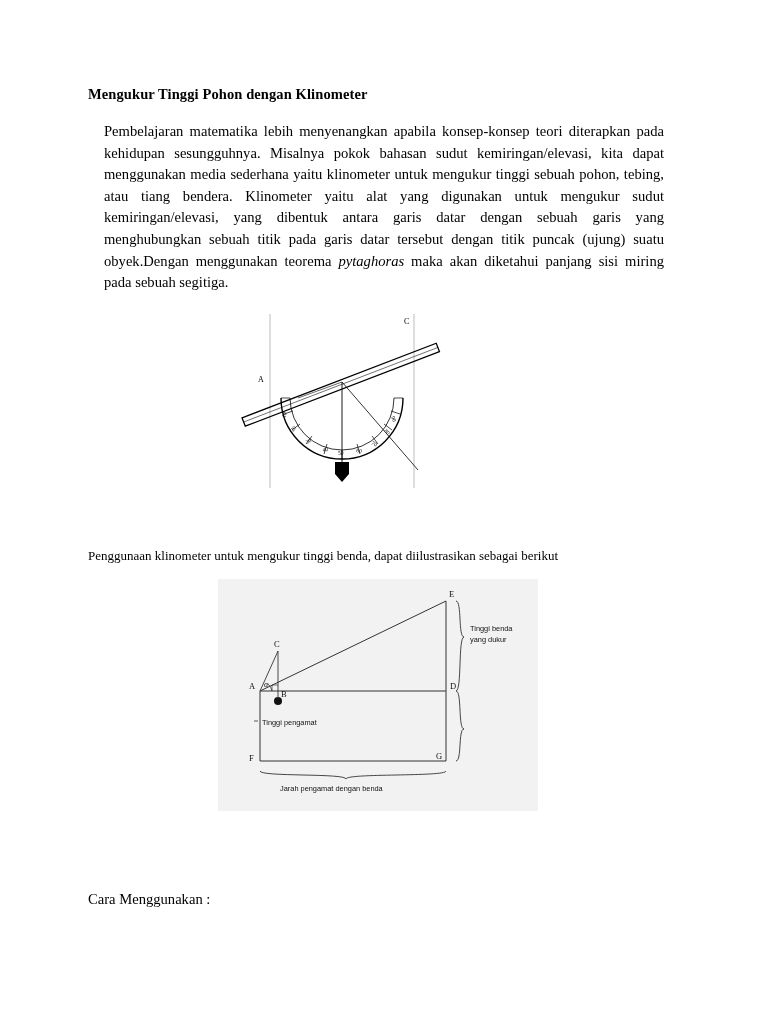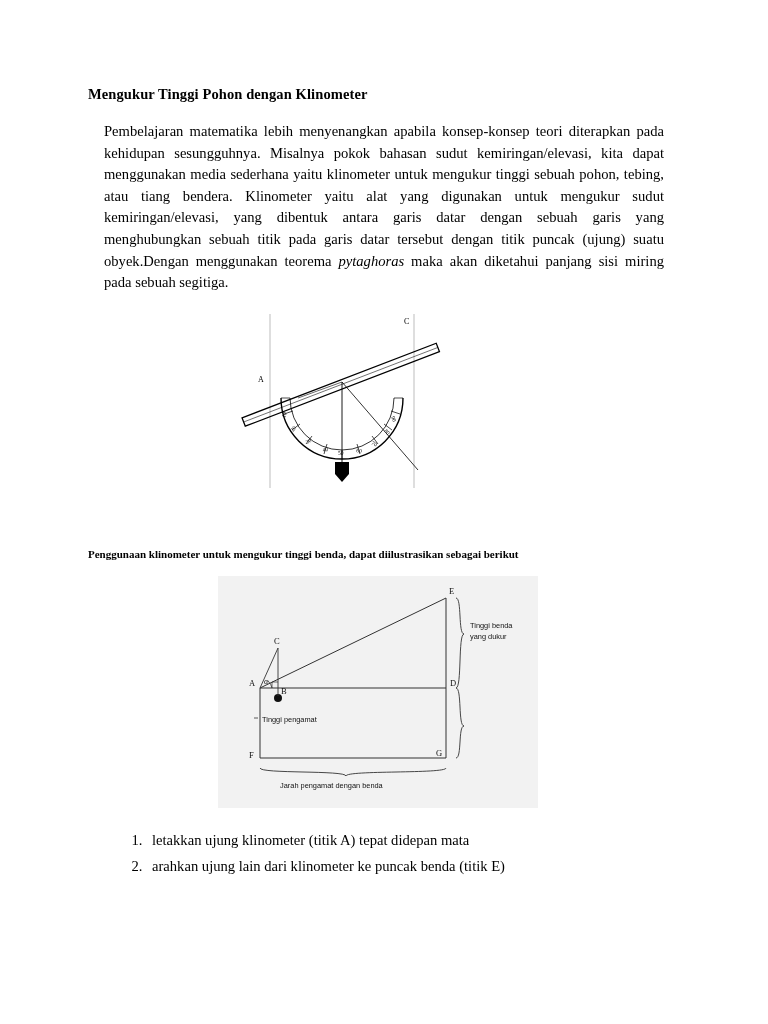--- a/index.html
+++ b/index.html
@@ -52,24 +52,23 @@
   .fig1 {
     position: absolute;
     left: 140px;
     top: 0;
     width: 260px;
     height: 200px;
   }
 
   
   .para2 {
-    font-size: 11px;
+    font-size: 13px;
     line-height: 1.5;
     margin: 26px 0 0 0;
-    font-weight: bold;
   }
 
   
   .fig2-wrap {
     position: relative;
     height: 238px;
     margin-top: 14px;
   }
   .fig2 {
     position: absolute;
@@ -207,20 +206,17 @@
           <g font-family="Liberation Sans, sans-serif" font-size="7.4" fill="#111">
             <text x="252" y="52">Tinggi benda</text>
             <text x="252" y="63">yang dukur</text>
             <text x="44" y="146">Tinggi pengamat</text>
             <text x="62" y="212">Jarah pengamat dengan benda</text>
           </g>
         </svg>
       </div>
     </div>
 
-
-    <ol class="steps">
-      <li>letakkan ujung klinometer (titik A) tepat didepan mata</li>
-      <li>arahkan ujung lain dari klinometer ke puncak benda (titik E)</li>
-    </ol>
+    <p class="cara">Cara Menggunakan :</p>
+
 
   </div>
 </div>
 
 </body></html>

